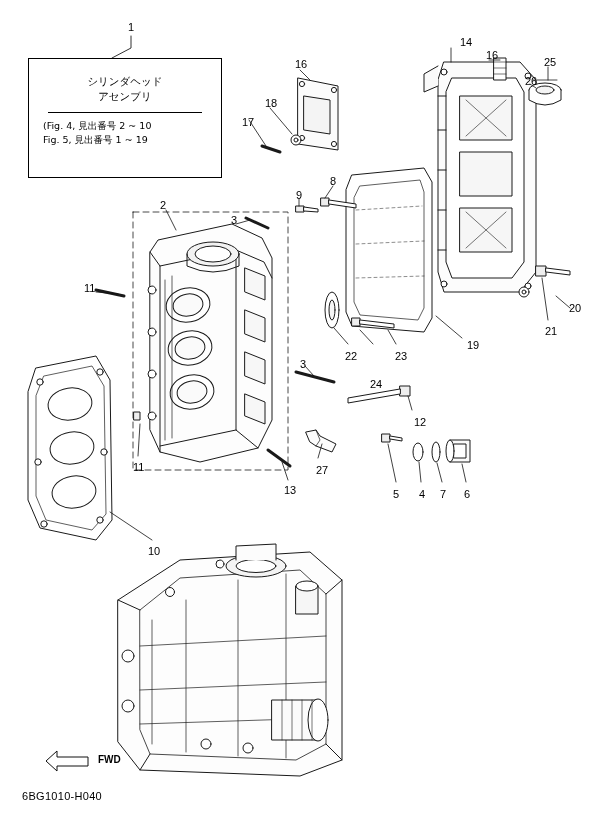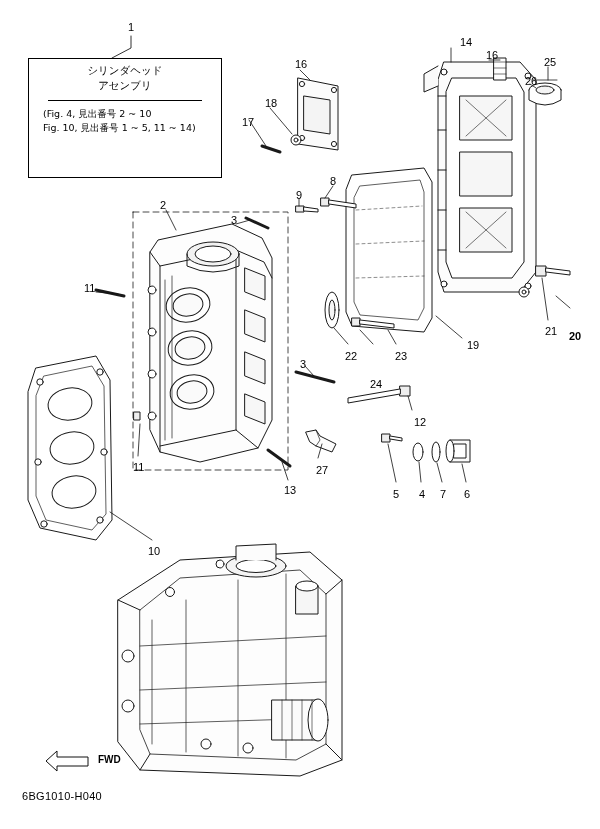--- a/index.html
+++ b/index.html
@@ -38,23 +38,23 @@
     top: 58px;
     width: 194px;
     height: 120px;
     border: 1px solid #000;
     background: #fff;
     box-sizing: border-box;
   }
   .legend-title {
     text-align: center;
     font-size: 10.5px;
-    margin-top: 4px;
+    margin-top: 16px;
     line-height: 1.45;
-    font-family: Liberation Sans, sans-serif;
+    font-family: Liberation Mono, monospace;
   }
   .legend-rule {
     width: 80%;
     margin: 7px auto 6px auto;
     border-top: 1px solid #000;
     height: 0;
   }
   .legend-lines {
     font-size: 9.5px;
     line-height: 1.45;
@@ -279,21 +279,21 @@
   </svg>
 
   <div class="legend-box">
     <div class="legend-title">
       <div>シリンダヘッド</div>
       <div>アセンブリ</div>
     </div>
     <div class="legend-rule"></div>
     <div class="legend-lines">
       <div>(Fig. 4, 見出番号  2 ~ 10</div>
-      <div>Fig. 10, 見出番号  1 ~ 5, 11 ~ 14)</div>
+      <div>Fig. 5, 見出番号  1 ~ 19</div>
     </div>
   </div>
 
   <div id="callouts">
       <div class="callout" style="left: 128px; top: 22px;">1</div>
       <div class="callout" style="left: 444px; top: 37px; margin-left: 16px;">14</div>
       <div class="callout" style="left: 486px; top: 50px;">16</div>
       <div class="callout" style="left: 544px; top: 57px;">25</div>
       <div class="callout" style="left: 525px; top: 76px;">26</div>
       <div class="callout" style="left: 295px; top: 59px;">16</div>
@@ -303,21 +303,21 @@
       <div class="callout" style="left: 231px; top: 215px;">3</div>
       <div class="callout" style="left: 330px; top: 176px;">8</div>
       <div class="callout" style="left: 296px; top: 190px;">9</div>
       <div class="callout" style="left: 84px; top: 283px;">11</div>
       <div class="callout" style="left: 467px; top: 340px;">19</div>
       <div class="callout" style="left: 345px; top: 351px;">22</div>
       <div class="callout" style="left: 370px; top: 351px; margin-top: 28px;">24</div>
       <div class="callout" style="left: 395px; top: 351px;">23</div>
       <div class="callout" style="left: 300px; top: 359px;">3</div>
       <div class="callout" style="left: 545px; top: 326px;">21</div>
-      <div class="callout" style="left: 569px; top: 331px; font-weight: bold;">20</div>
+      <div class="callout" style="left: 569px; top: 303px;">20</div>
       <div class="callout" style="left: 414px; top: 417px;">12</div>
       <div class="callout" style="left: 133px; top: 462px;">11</div>
       <div class="callout" style="left: 284px; top: 485px;">13</div>
       <div class="callout" style="left: 316px; top: 465px;">27</div>
       <div class="callout" style="left: 393px; top: 489px;">5</div>
       <div class="callout" style="left: 419px; top: 489px;">4</div>
       <div class="callout" style="left: 440px; top: 489px;">7</div>
       <div class="callout" style="left: 464px; top: 489px;">6</div>
       <div class="callout" style="left: 148px; top: 546px;">10</div>
     </div>

